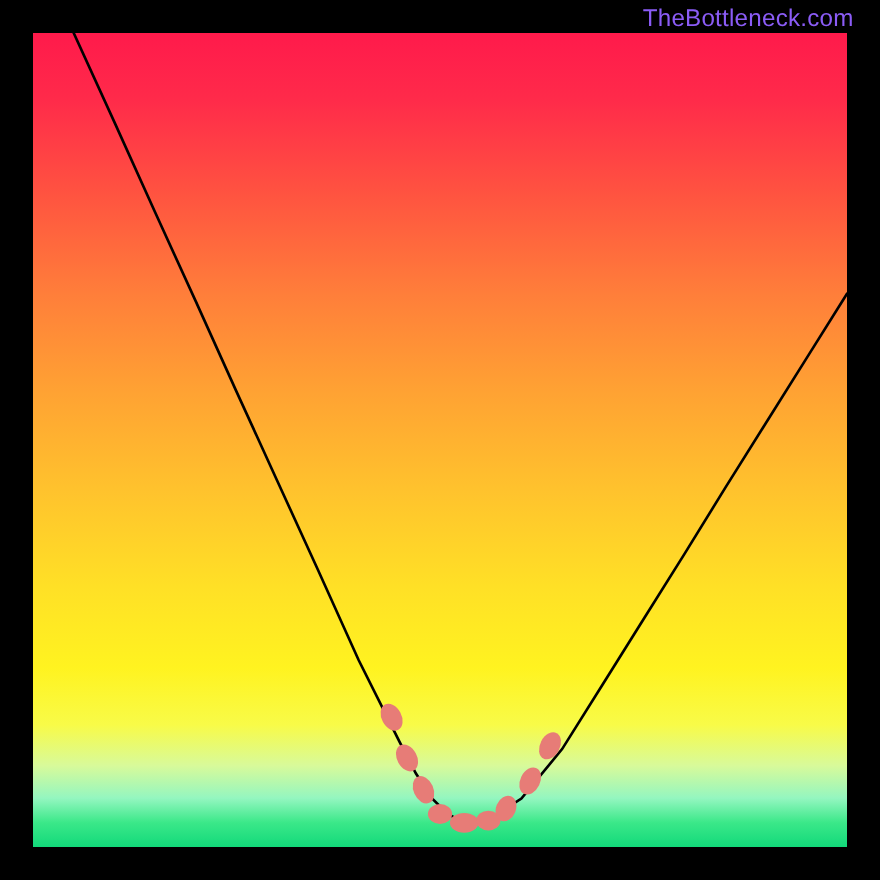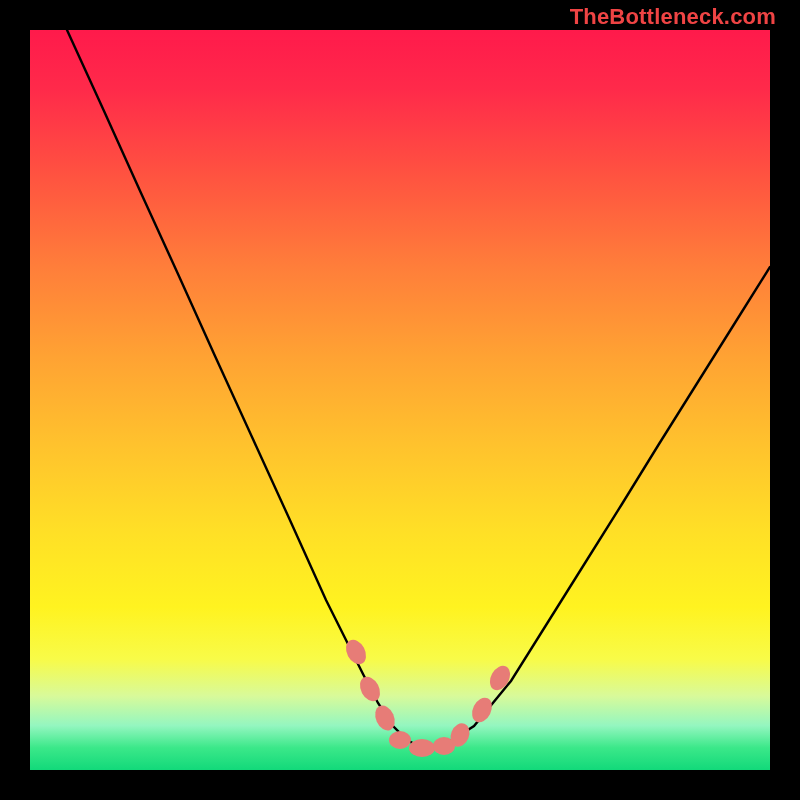--- a/index.html
+++ b/index.html
@@ -39,22 +39,22 @@
       #3be889 97%,
       #12d97a 100%
     );
   }
   .watermark {
     position: absolute;
     top: 4px;
     right: 24px;
     font-family: Arial, Helvetica, sans-serif;
     font-size: 22px;
-    font-weight: 700;
-    color: #ef4444;
+    font-weight: 400;
+    color: #8b5cf6;
     letter-spacing: 0.2px;
   }
   svg.curve {
     position: absolute;
     top: 0;
     left: 0;
   }
 </style>
 </head>
 <body>

